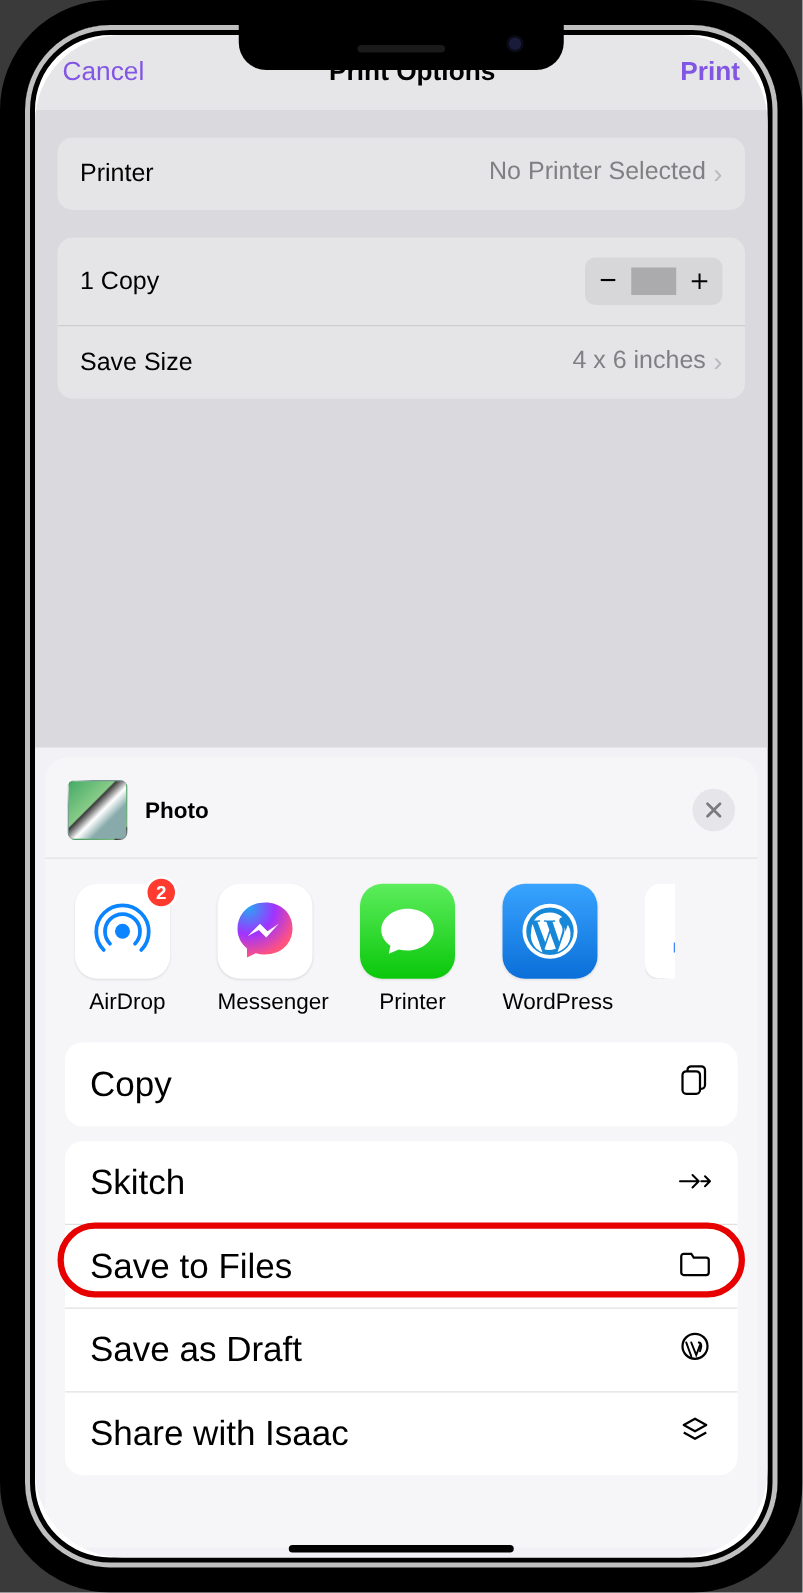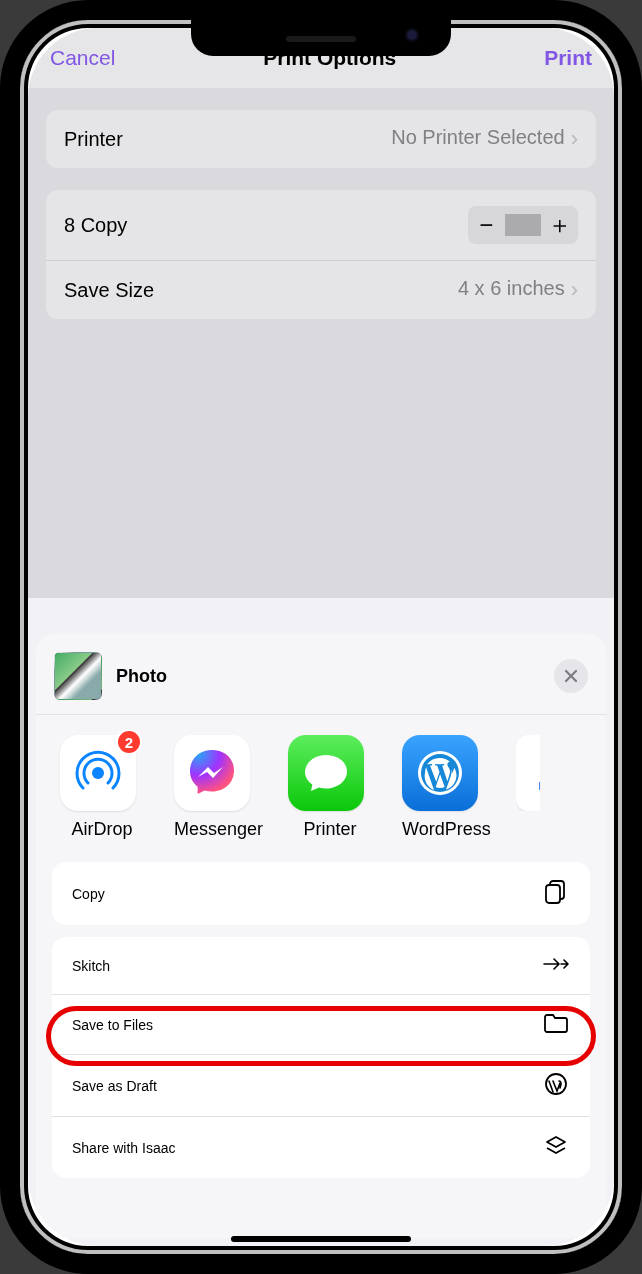--- a/index.html
+++ b/index.html
@@ -119,21 +119,20 @@
   .chevron {color:#c7c7cc;font-size:22px;}
   
   .share-sheet {
     position: absolute;
     left: 8px; right: 8px; bottom: 8px;
     top: 578px;
     background: #f6f5f8;
     border-top-left-radius: 18px;
     border-top-right-radius: 18px;
     overflow:hidden;
-    margin-top:28px;
   }
   .ss-header {
     display: flex;
     align-items: center;
     padding: 18px 18px 14px;
     border-bottom:1px solid rgba(0,0,0,.08);
   }
   .ss-thumb {
     width: 48px; height: 48px; border-radius: 6px;
     background: linear-gradient(135deg,#4a6,#8c8 40%,#333 41%,#fff 55%,#8aa 70%);
@@ -176,21 +175,21 @@
   }
   .action-card {
     background:#fff;
     border-radius:14px;
     margin-bottom:12px;
     overflow:hidden;
   }
   .action-row {
     display:flex;align-items:center;justify-content:space-between;
     padding:17px 20px;
-    font-size:14px;
+    font-size:28px;
   }
   .action-row + .action-row { border-top:1px solid rgba(0,0,0,.12); }
   .action-icon {width:28px;text-align:center;}
   .highlight {
     position:absolute;
     border:5px solid #e60000;
     border-radius:30px;
     left: 10px; right:10px;
     height:60px;
     pointer-events:none;
@@ -217,21 +216,21 @@
           <span>Printer</span>
           <span class="po-value">
             <span>No Printer Selected</span>
             <span class="chevron">›</span>
           </span>
         </div>
       </div>
 
       <div class="po-group">
         <div class="po-row">
-          <span>8 Copy</span>
+          <span>1 Copy</span>
           <span class="stepper">
             <div>−</div>
             <div class="sep"></div>
             <div>＋</div>
           </span>
         </div>
         <div class="po-row">
           <span>Save Size</span>
           <span class="po-value">
             <span>4 x 6 inches</span>

